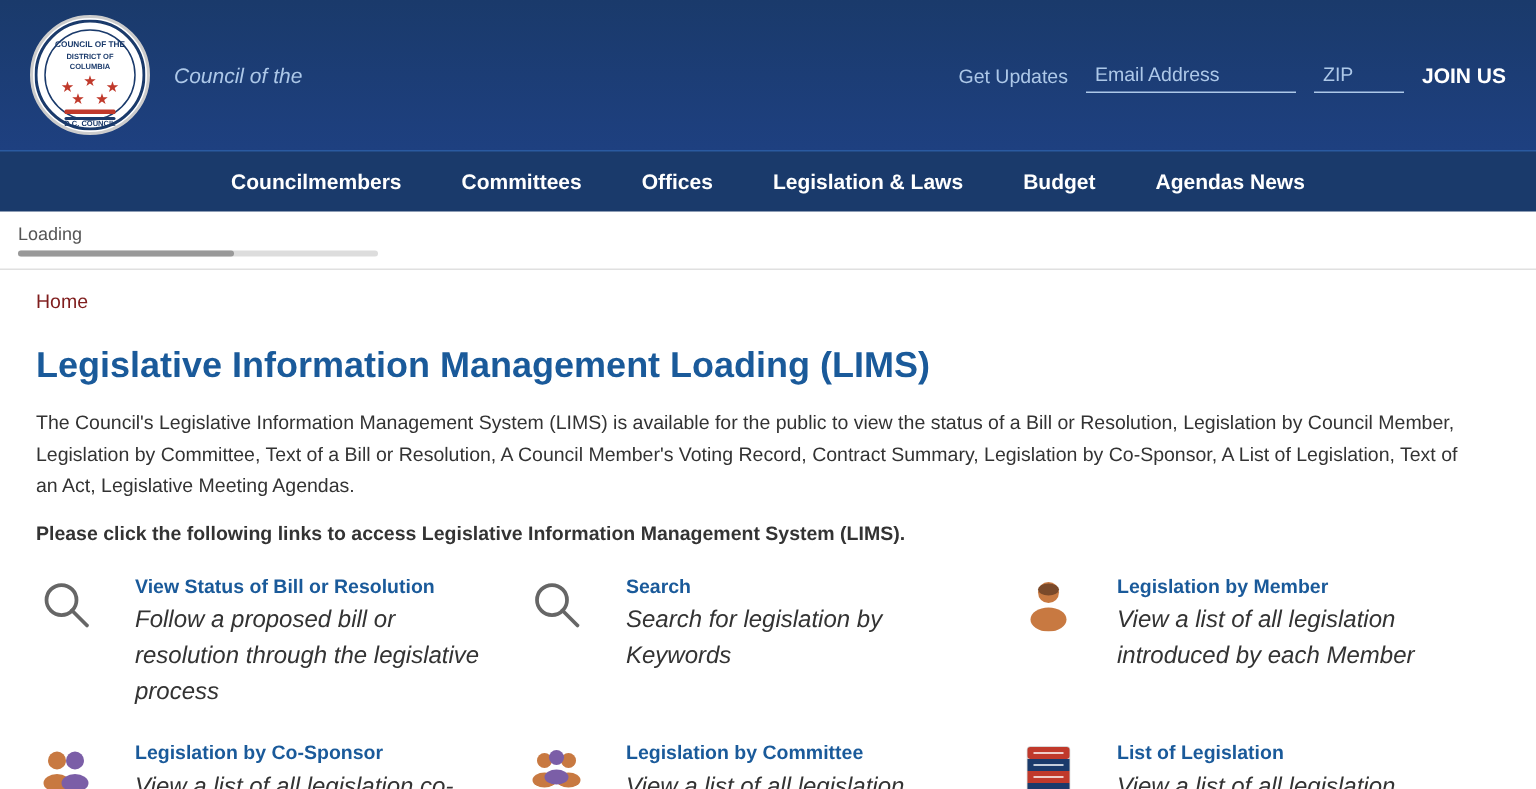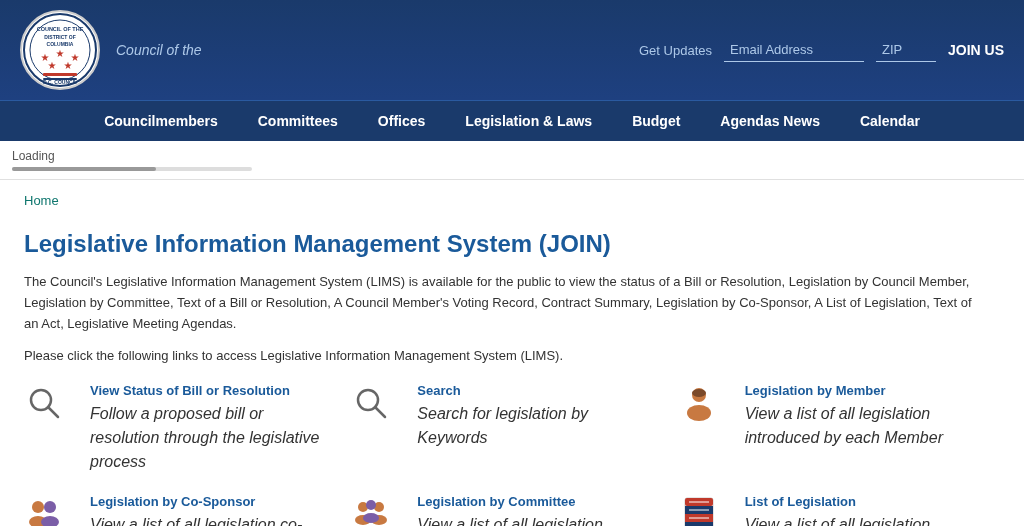--- a/index.html
+++ b/index.html
@@ -121,21 +121,21 @@
       background: #999;
       width: 60%;
       border-radius: 2px;
     }
 
     
     .breadcrumb {
       padding: 12px 24px;
     }
     .breadcrumb a {
-      color: #0f766e;
+      color: #7f1d1d;
       text-decoration: none;
       font-size: 13px;
     }
 
     
     .main {
       padding: 10px 24px 24px;
       max-width: 1000px;
     }
     .page-title {
@@ -145,21 +145,21 @@
       margin-bottom: 14px;
     }
     .intro-text {
       font-size: 13px;
       line-height: 1.6;
       color: #333;
       margin-bottom: 14px;
     }
     .click-instruction {
       font-size: 13px;
-      font-weight: normal;
+      font-weight: bold;
       margin-bottom: 20px;
     }
 
     
     .cards-grid {
       display: grid;
       grid-template-columns: 1fr 1fr 1fr;
       gap: 20px 30px;
     }
     .card {
@@ -228,36 +228,35 @@
   </div>
 </div>
 
 <nav class="nav">
   <a href="#">Councilmembers</a>
   <a href="#">Committees</a>
   <a href="#">Offices</a>
   <a href="#">Legislation &amp; Laws</a>
   <a href="#">Budget</a>
   <a href="#">Agendas News</a>
-  <a href="#">Calendar</a>
 </nav>
 
 <div class="loading-bar-container">
   <div class="loading-text">Loading</div>
   <div class="loading-bar">
     <div class="loading-bar-fill"></div>
   </div>
 </div>
 
 <div class="breadcrumb">
   <a href="#">Home</a>
 </div>
 
 <div class="main">
-  <h1 class="page-title">Legislative Information Management System (JOIN)</h1>
+  <h1 class="page-title">Legislative Information Management Loading (LIMS)</h1>
   <p class="intro-text">The Council's Legislative Information Management System (LIMS) is available for the public to view the status of a Bill or Resolution, Legislation by Council Member, Legislation by Committee, Text of a Bill or Resolution, A Council Member's Voting Record, Contract Summary, Legislation by Co-Sponsor, A List of Legislation, Text of an Act, Legislative Meeting Agendas.</p>
   <p class="click-instruction">Please click the following links to access Legislative Information Management System (LIMS).</p>
 
   <div class="cards-grid">
 
     <div class="card">
       <div class="card-icon">
         <svg width="36" height="36" viewBox="0 0 36 36">
           <circle cx="15" cy="15" r="10" fill="none" stroke="#666" stroke-width="2.5"></circle>
           <line x1="22" y1="22" x2="32" y2="32" stroke="#666" stroke-width="2.5" stroke-linecap="round"></line>

